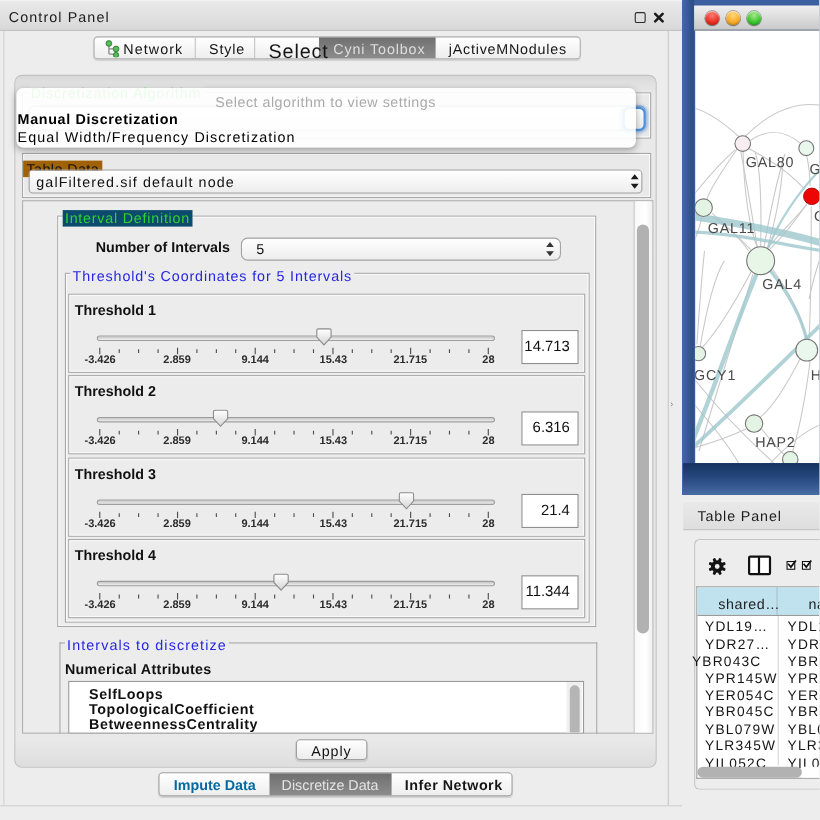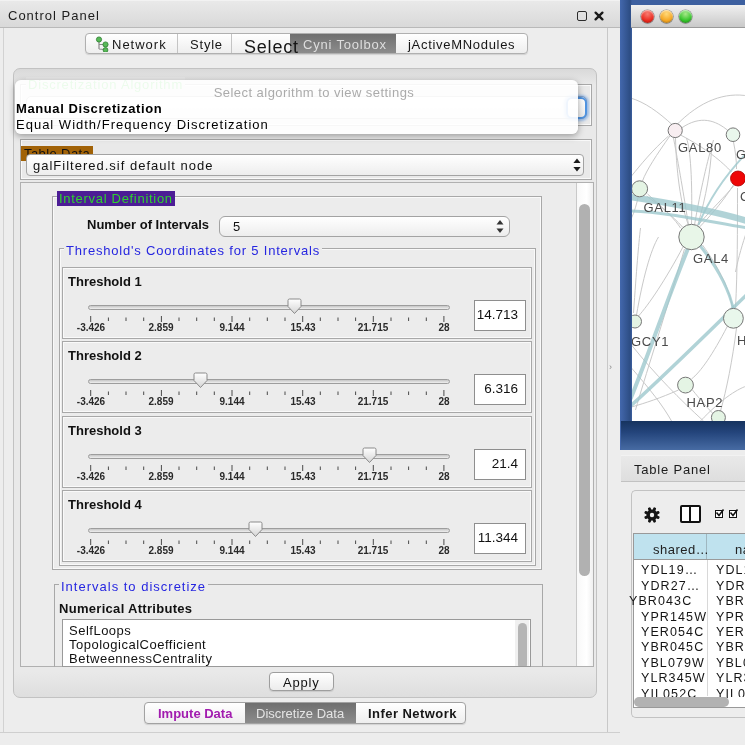--- a/index.html
+++ b/index.html
@@ -58,21 +58,21 @@
 </svg>
 
 <div class="abs" style="left:20px;top:182px;width:574px;height:485px;border:1px solid #b0b0b0;background:#ececec;box-sizing:border-box;"></div>
 
 <div class="abs" style="left:576px;top:183px;width:17px;height:483px;background:linear-gradient(90deg,#f8f8f8,#ffffff 60%,#f0f0f0);border-left:1px solid #c9c9c9;box-sizing:border-box;"></div>
 <div class="abs" style="left:579px;top:204px;width:11px;height:372px;background:#b1b1b1;border-radius:6px;"></div>
 
 <div class="lbl" style="left:609px;top:362px;font-size:9px;color:#8a8a8a;">›</div>
 
 <div class="abs" style="left:52px;top:196px;width:490px;height:374px;border:1px solid #a8a8a8;outline:1px solid rgba(255,255,255,0.7);outline-offset:-2px;box-sizing:border-box;"></div>
-<div class="lbl" style="left:57px;top:190.5px;font-size:13px;color:#2ed32e;background:#4c1d95;padding:0 2px;letter-spacing:0.7px;">Interval Definition</div>
+<div class="lbl" style="left:57px;top:190.5px;font-size:13px;color:#2ed32e;background:#0c4a6e;padding:0 2px;letter-spacing:0.7px;">Interval Definition</div>
 
 <div class="lbl" style="left:87px;top:217px;font-size:13px;font-weight:bold;color:#111;">Number of Intervals</div>
 <div class="abs" style="left:219px;top:216px;width:291px;height:21px;background:linear-gradient(#ffffff,#ededed);border:1px solid #a3a3a3;border-radius:6px;box-sizing:border-box;"></div>
 <div class="lbl" style="left:233px;top:219px;font-size:13px;color:#111;">5</div>
 <svg class="abs" style="left:494px;top:219px;" width="12" height="15" viewBox="0 0 12 15">
   <path d="M6 1 L9.5 5.5 L2.5 5.5 Z" fill="#333"></path>
     <path d="M6 14 L9.5 9.5 L2.5 9.5 Z" fill="#333"></path>
 </svg>
 
 <div class="abs" style="left:59px;top:248px;width:477px;height:318px;border:1px solid #a8a8a8;outline:1px solid rgba(255,255,255,0.7);outline-offset:-2px;box-sizing:border-box;"></div>
@@ -230,36 +230,36 @@
 <svg class="abs" style="left:248.4px;top:521px;" width="15" height="17" viewBox="0 0 15 17">
 <path d="M2.5 1 L12.5 1 Q14 1 14 2.5 L14 8.5 L7.5 15.5 L1 8.5 L1 2.5 Q1 1 2.5 1 Z" fill="url(#gthumb)" stroke="#8a8a8a" stroke-width="1"></path>
   </svg>
 <div class="abs" style="left:474px;top:523px;width:52px;height:31px;background:#fff;border:1px solid #8e8e8e;box-sizing:border-box;"></div>
 <div class="lbl" style="left:424px;top:530px;width:94px;text-align:right;font-size:13.5px;color:#111;">11.344</div>
 
 <div class="abs" style="left:54px;top:584px;width:489px;height:83px;border:1px solid #a8a8a8;border-bottom:none;box-sizing:border-box;"></div>
 <div class="lbl" style="left:59px;top:578.5px;font-size:13px;color:#2626e0;background:#ececec;padding:0 2px;letter-spacing:1px;">Intervals to discretize</div>
 <div class="lbl" style="left:59px;top:601px;font-size:13px;font-weight:bold;color:#111;letter-spacing:0.3px;">Numerical Attributes</div>
 <div class="abs" style="left:62px;top:618.5px;width:469px;height:48px;background:#ffffff;border:1px solid #999;box-sizing:border-box;overflow:hidden;">
-  <div style="position:absolute;left:6px;top:4px;font-size:13px;color:#111;line-height:14.2px;letter-spacing:0.5px;">SelfLoops<br>TopologicalCoefficient<br>BetweennessCentrality</div>
+  <div style="position:absolute;left:18px;top:4px;font-size:13px;color:#111;line-height:14.2px;letter-spacing:0.5px;font-weight:bold;">SelfLoops<br>TopologicalCoefficient<br>BetweennessCentrality</div>
   <div style="position:absolute;right:1px;top:0;width:14px;height:48px;background:#f0f0f0;"></div>
   <div style="position:absolute;right:3px;top:3px;width:9px;height:46px;background:#b5b5b5;border-radius:5px;"></div>
 </div>
 
 <div class="abs" style="left:269px;top:672px;width:65px;height:19px;background:linear-gradient(#ffffff,#ececec);border:1px solid #9e9e9e;border-radius:4px;box-sizing:border-box;box-shadow:0 1px 1px rgba(0,0,0,0.1);"></div>
 <div class="lbl" style="left:283px;top:674.5px;font-size:13px;color:#111;letter-spacing:0.8px;">Apply</div>
 
 <div class="abs" style="left:144px;top:702px;width:322px;height:22px;background:linear-gradient(#ffffff,#eeeeee);border:1px solid #a2a2a2;border-radius:4px;box-sizing:border-box;box-shadow:0 1px 1px rgba(0,0,0,0.12);"></div>
 <div class="abs" style="left:245px;top:703px;width:111px;height:20px;background:linear-gradient(#6f6f6f,#8c8c8c);"></div>
-<div class="lbl" style="left:158px;top:706px;font-size:13px;font-weight:bold;color:#a21caf;">Impute Data</div>
+<div class="lbl" style="left:158px;top:706px;font-size:13px;font-weight:bold;color:#0369a1;">Impute Data</div>
 <div class="lbl" style="left:256px;top:706px;font-size:13px;color:#e4e4e4;">Discretize Data</div>
 <div class="lbl" style="left:368px;top:706px;font-size:13px;font-weight:bold;color:#161616;letter-spacing:0.45px;">Infer Network</div>
 
 <div class="abs" style="left:15px;top:80px;width:563px;height:54px;background:rgba(255,255,255,0.91);border-radius:6px;box-shadow:0 2px 7px rgba(0,0,0,0.35);z-index:50;"></div>
-<div class="lbl" style="left:0;top:84.5px;width:592px;text-align:center;font-size:13px;color:#ababab;letter-spacing:0.45px;z-index:51;margin-left:18px;">Select algorithm to view settings</div>
+<div class="lbl" style="left:0;top:84.5px;width:592px;text-align:center;font-size:13px;color:#ababab;letter-spacing:0.45px;z-index:51;">Select algorithm to view settings</div>
 <div class="lbl" style="left:16px;top:101px;font-size:13px;font-weight:bold;color:#000;letter-spacing:0.6px;z-index:51;">Manual Discretization</div>
 <div class="lbl" style="left:16px;top:116.5px;font-size:13px;color:#000;letter-spacing:1px;z-index:51;">Equal Width/Frequency Discretization</div>
 
 <div class="abs" style="left:620px;top:0;width:125px;height:450px;background:linear-gradient(90deg,#4368ad,#2d4d84 10px,#3d60a0 12px);"></div>
 <div class="abs" style="left:631px;top:5px;width:114px;height:23px;background:linear-gradient(#f0f0f0,#c9c9c9);border-bottom:1px solid #9a9a9a;box-sizing:border-box;"></div>
 <div class="abs" style="left:640.5px;top:10px;width:13px;height:13px;border-radius:50%;background:radial-gradient(circle at 50% 30%, #f87c72 0%, #ea2b20 60%, #c81a10 100%);box-shadow:inset 0 1px 1.5px rgba(255,255,255,0.65), inset 0 -1px 1px rgba(0,0,0,0.18), 0 0 0 0.6px rgba(60,60,60,0.55), 0 1px 1px rgba(0,0,0,0.2);"></div>
 <div class="abs" style="left:659.5px;top:10px;width:13px;height:13px;border-radius:50%;background:radial-gradient(circle at 50% 30%, #ffd97a 0%, #f5a623 60%, #c98a1a 100%);box-shadow:inset 0 1px 1.5px rgba(255,255,255,0.65), inset 0 -1px 1px rgba(0,0,0,0.18), 0 0 0 0.6px rgba(60,60,60,0.55), 0 1px 1px rgba(0,0,0,0.2);"></div>
 <div class="abs" style="left:679.0px;top:10px;width:13px;height:13px;border-radius:50%;background:radial-gradient(circle at 50% 30%, #a8e88a 0%, #34c42a 60%, #2a9a20 100%);box-shadow:inset 0 1px 1.5px rgba(255,255,255,0.65), inset 0 -1px 1px rgba(0,0,0,0.18), 0 0 0 0.6px rgba(60,60,60,0.55), 0 1px 1px rgba(0,0,0,0.2);"></div>
 <div class="abs" style="left:631.5px;top:28px;width:113.5px;height:393px;background:#ffffff;"></div>
 <div class="abs" style="left:620.5px;top:420.5px;width:124.5px;height:29px;background:linear-gradient(#16335f,#24457c 40%,#476ba3);"></div>

